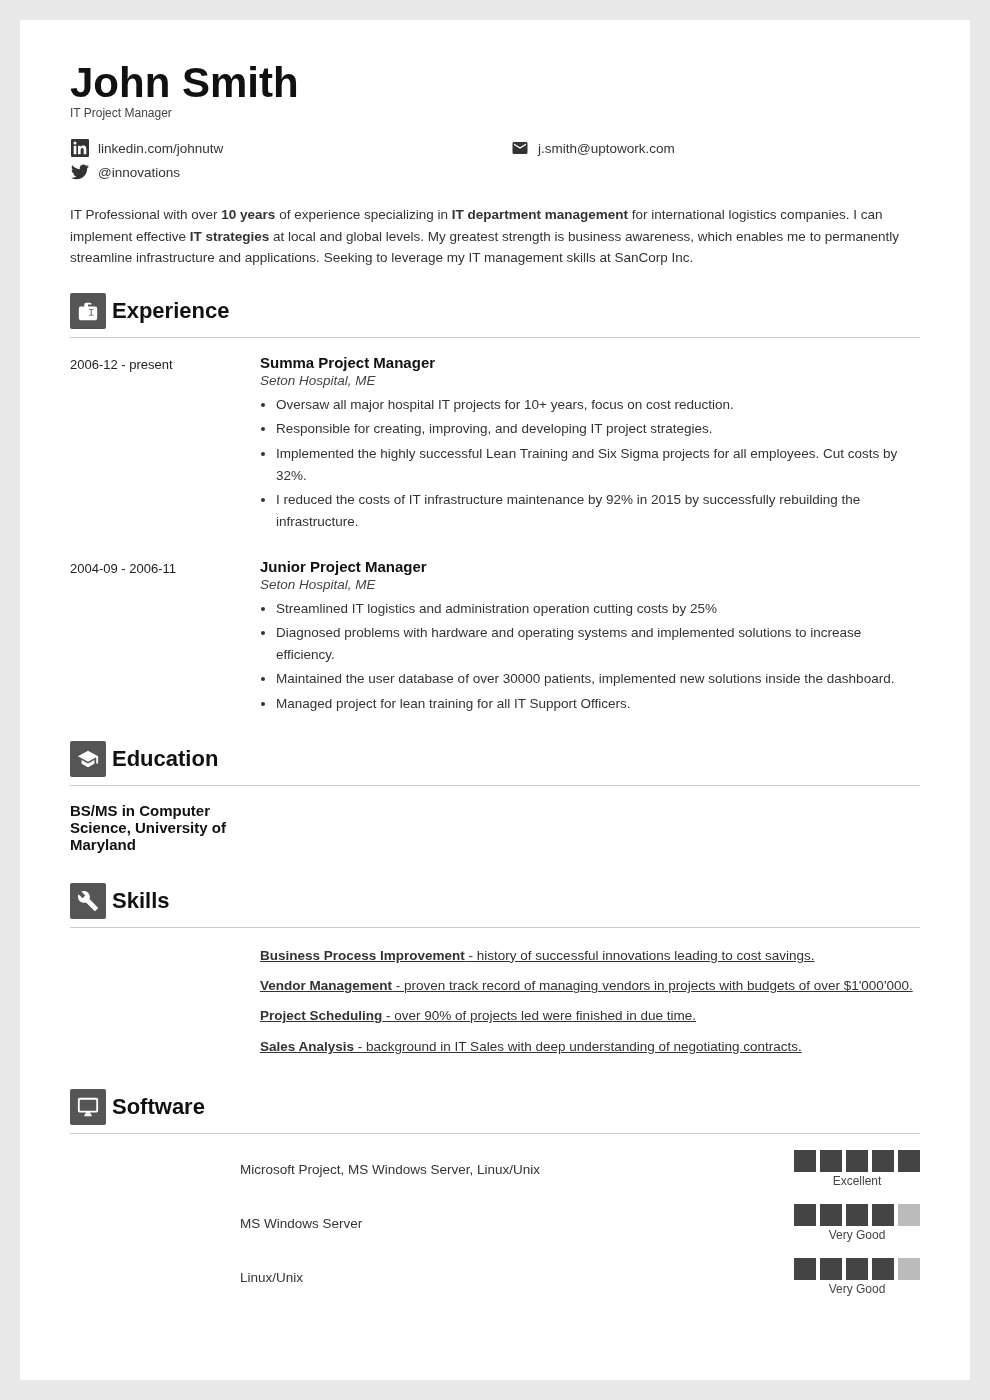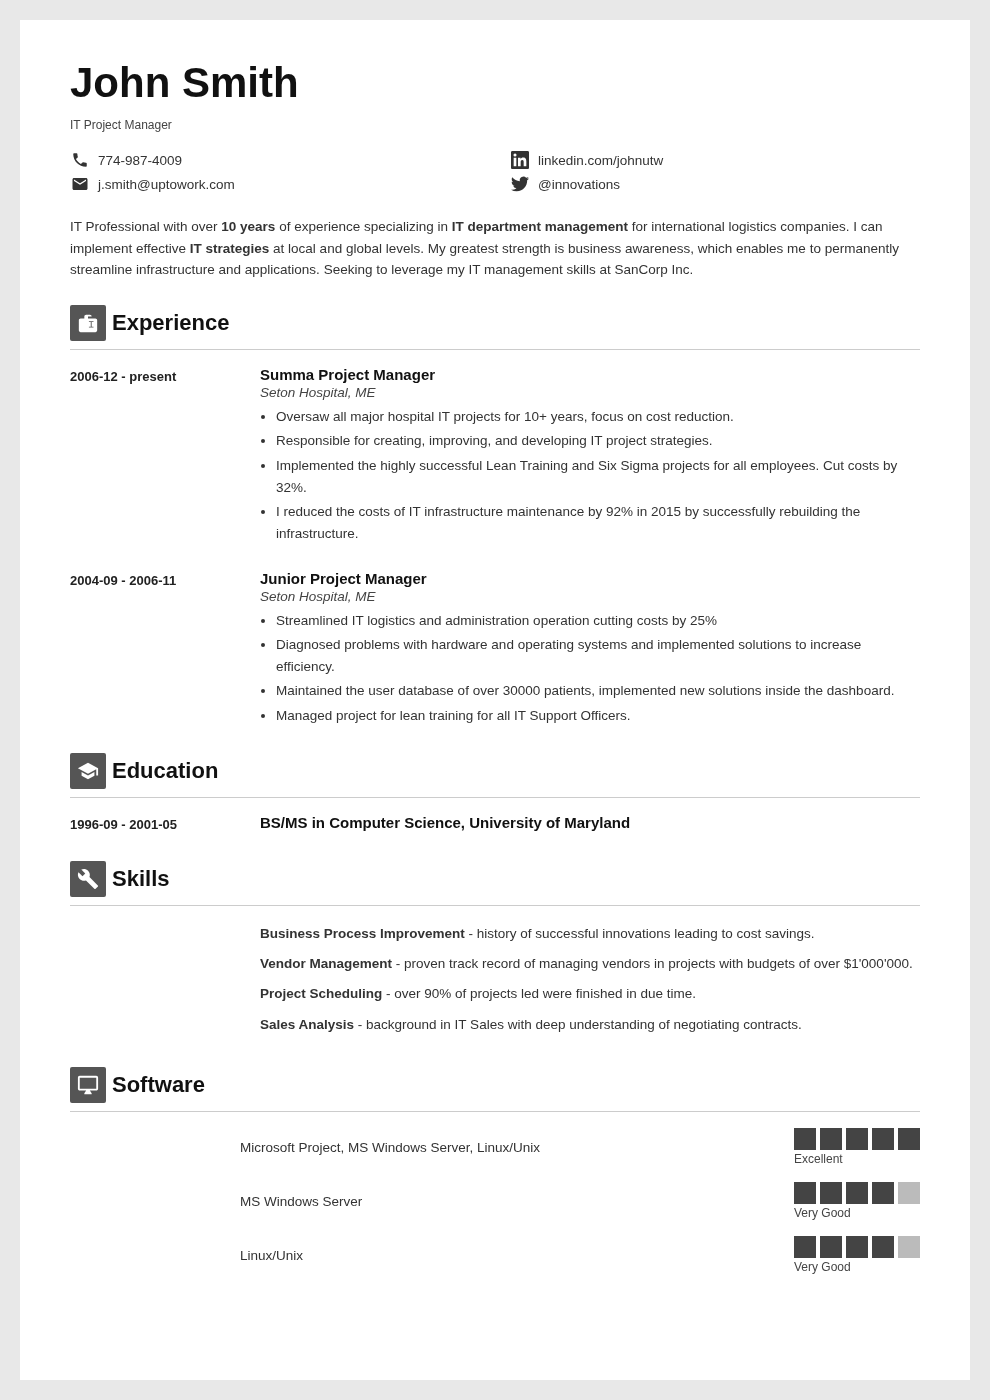--- a/index.html
+++ b/index.html
@@ -16,21 +16,21 @@
       background: #fff;
       width: 950px;
       min-height: 1360px;
       padding: 40px 50px 50px 50px;
     }
     .header-name {
       font-size: 42px;
       font-weight: 900;
       color: #111;
       line-height: 1.1;
-      margin-bottom: 12px;
+      margin-bottom: 0;
     }
     .header-title {
       font-size: 12px;
       color: #444;
       margin-bottom: 18px;
     }
     .contact-grid {
       display: grid;
       grid-template-columns: 1fr 1fr;
       gap: 4px 30px;
@@ -94,21 +94,21 @@
       color: #111;
     }
     .exp-entry {
       display: grid;
       grid-template-columns: 170px 1fr;
       gap: 0 20px;
       margin-bottom: 22px;
     }
     .exp-date {
       font-size: 13px;
-      font-weight: 700;
+      font-weight: 400;
       color: #222;
       padding-top: 2px;
       line-height: 1.4;
     }
     .exp-content {}
     .exp-job-title {
       font-size: 15px;
       font-weight: 700;
       color: #111;
       margin-bottom: 2px;
@@ -147,37 +147,38 @@
       gap: 0 20px;
       margin-bottom: 10px;
     }
     .skills-list {
       font-size: 13.5px;
       line-height: 1.8;
       color: #333;
     }
     .skills-list p {
       margin-bottom: 6px;
+      text-decoration: underline;
     }
     .software-entry {
       display: grid;
       grid-template-columns: 1fr auto;
       gap: 0 4px;
       margin-bottom: 16px;
       align-items: center;
       padding-left: 170px;
     }
     .software-name {
       font-size: 13.5px;
       color: #333;
     }
     .software-rating {
       display: flex;
       flex-direction: column;
-      align-items: flex-start;
+      align-items: center;
       gap: 2px;
     }
     .rating-bars {
       display: flex;
       gap: 4px;
     }
     .bar {
       width: 22px;
       height: 22px;
     }
@@ -195,28 +196,20 @@
   </style>
 </head>
 <body>
 
 <div class="resume">
 
   <div class="header-name">John Smith</div>
   <div class="header-title">IT Project Manager</div>
 
   <div class="contact-grid">
-    <div class="contact-item">
-      <div class="contact-icon">
-        <svg viewBox="0 0 24 24" xmlns="http://www.w3.org/2000/svg">
-          <path d="M6.6 10.8c1.4 2.8 3.8 5.1 6.6 6.6l2.2-2.2c.3-.3.7-.4 1-.2 1.1.4 2.3.6 3.6.6.6 0 1 .4 1 1V20c0 .6-.4 1-1 1-9.4 0-17-7.6-17-17 0-.6.4-1 1-1h3.5c.6 0 1 .4 1 1 0 1.3.2 2.5.6 3.6.1.3 0 .7-.2 1L6.6 10.8z"></path>
-        </svg>
-      </div>
-      <span>774-987-4009</span>
-    </div>
     <div class="contact-item">
       <div class="contact-icon">
         <svg viewBox="0 0 24 24" xmlns="http://www.w3.org/2000/svg">
           <path d="M20.447 20.452h-3.554v-5.569c0-1.328-.027-3.037-1.852-3.037-1.853 0-2.136 1.445-2.136 2.939v5.667H9.351V9h3.414v1.561h.046c.477-.9 1.637-1.85 3.37-1.85 3.601 0 4.267 2.37 4.267 5.455v6.286zM5.337 7.433a2.062 2.062 0 01-2.063-2.065 2.064 2.064 0 112.063 2.065zm1.782 13.019H3.555V9h3.564v11.452zM22.225 0H1.771C.792 0 0 .774 0 1.729v20.542C0 23.227.792 24 1.771 24h20.451C23.2 24 24 23.227 24 22.271V1.729C24 .774 23.2 0 22.222 0h.003z"></path>
         </svg>
       </div>
       <span>linkedin.com/johnutw</span>
     </div>
     <div class="contact-item">
       <div class="contact-icon">
@@ -285,21 +278,20 @@
       <div class="section-icon">
 
         <svg viewBox="0 0 24 24" xmlns="http://www.w3.org/2000/svg">
           <path d="M12 3L1 9l11 6 9-4.91V17h2V9L12 3zM5 13.18v4L12 21l7-3.82v-4L12 17l-7-3.82z"></path>
         </svg>
       </div>
       <span class="section-title">Education</span>
     </div>
 
     <div class="edu-entry">
-      <div class="exp-date">1996-09 - 2001-05</div>
       <div class="exp-content">
         <div class="edu-degree">BS/MS in Computer Science, University of Maryland</div>
       </div>
     </div>
   </div>
 
   <div class="section">
     <div class="section-header">
       <div class="section-icon">
 

